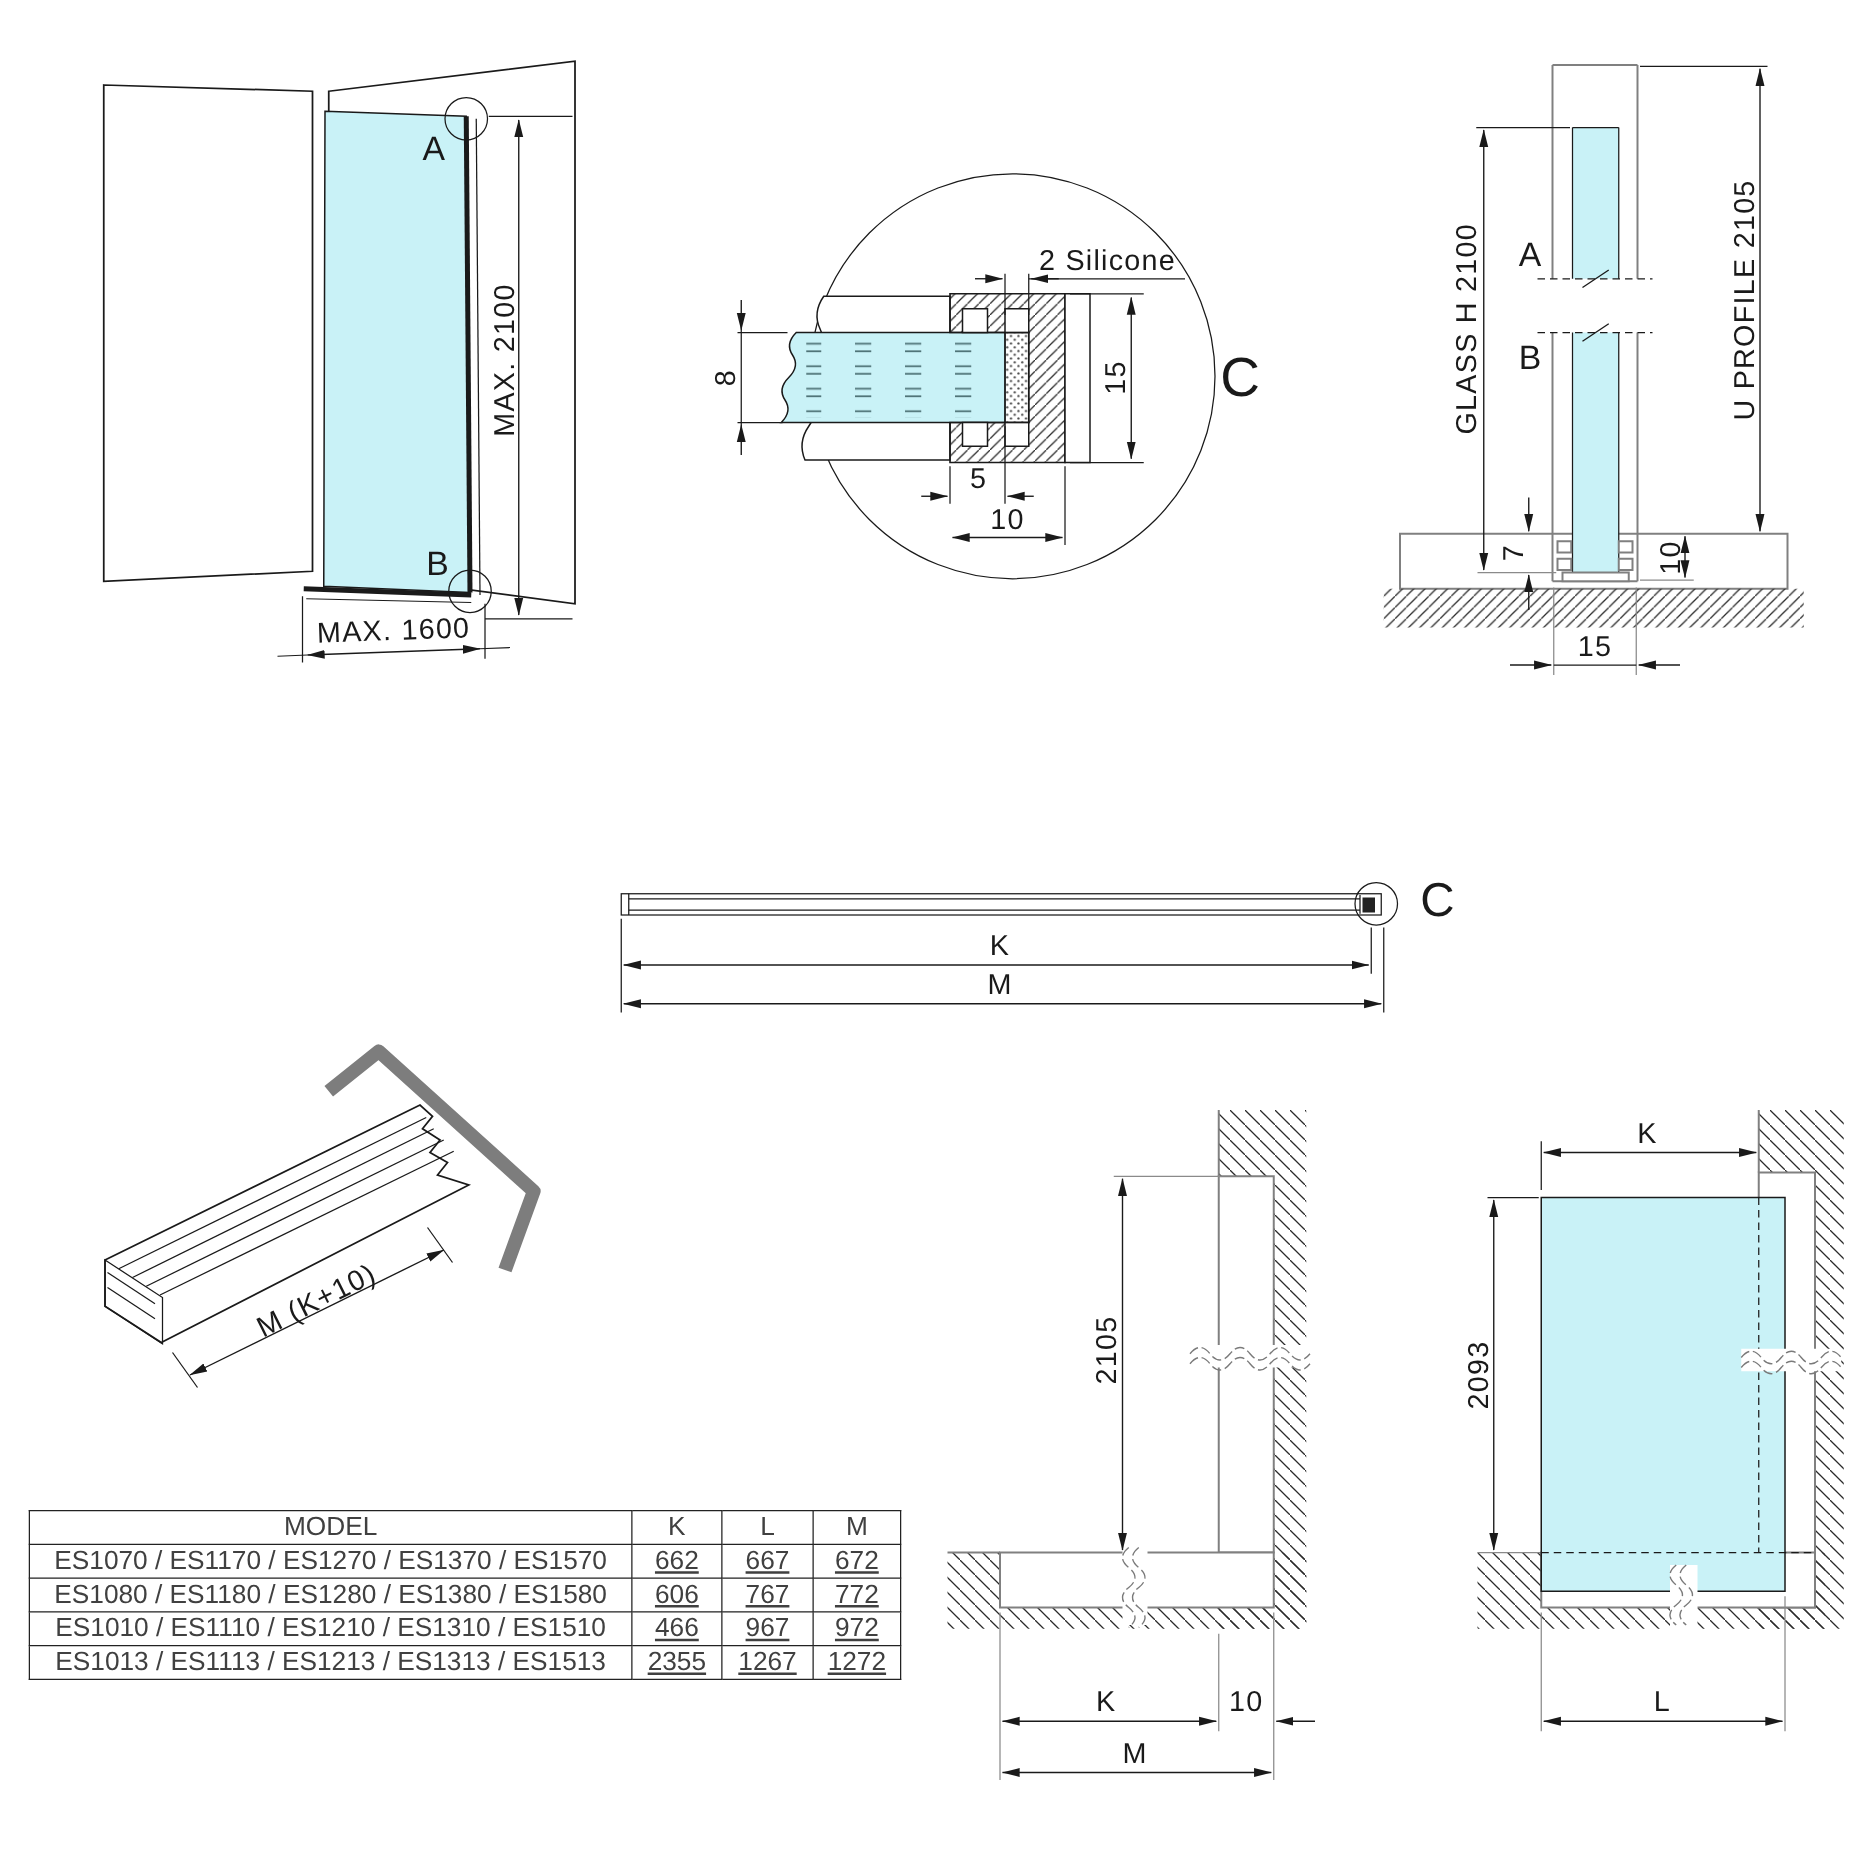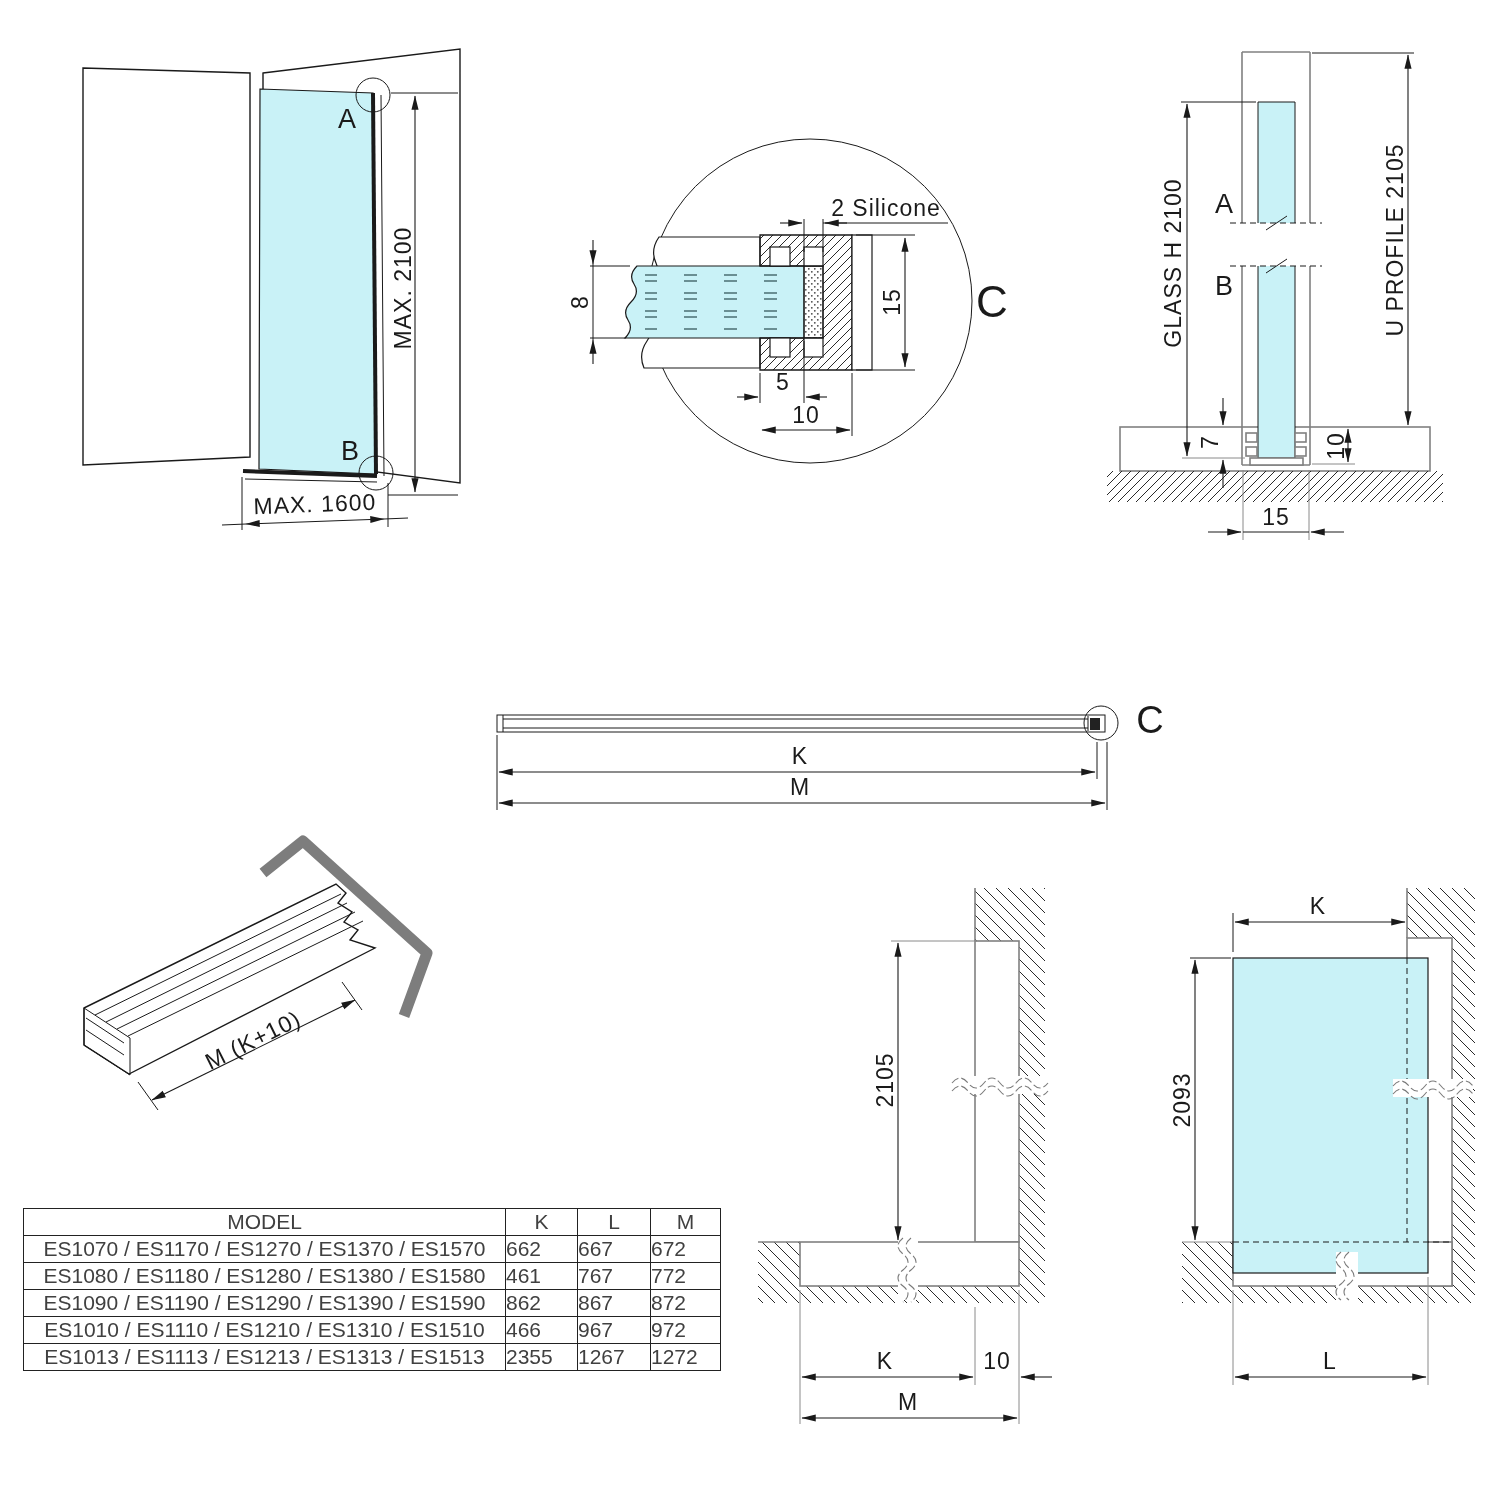--- a/index.html
+++ b/index.html
@@ -25,21 +25,21 @@
   .whiteg{fill:#ffffff;stroke:#808080;stroke-width:1.6;}
   .bracket{stroke:#7d7d7d;stroke-width:11;fill:none;stroke-linejoin:round;}
   
   .model-table{position:absolute;left:23px;top:1208px;width:697px;}
   .model-table table{border-collapse:collapse;width:697px;table-layout:fixed;
      font-size:21px;color:#404040;}
   .model-table th,.model-table td{border:1.4px solid #222;height:26px;padding:0;
      font-weight:normal;overflow:hidden;white-space:nowrap;}
   .model-table th{text-align:center;}
   .c-model{text-align:center;padding-left:4px;}
-  .c-num{}
+  .c-num{text-align:center;text-decoration:underline;}
 </style>
 </head>
 <body>
 
 <div id="page">
 <svg width="1500" height="1500" viewBox="0 0 1500 1500">
   <defs>
     <marker id="arr" viewBox="0 0 10 7" refX="9.6" refY="3.5" markerWidth="13" markerHeight="9.1" orient="auto-start-reverse">
       <path d="M0,1 L10,3.5 L0,6 z" fill="#1a1a1a"></path>
     </marker>
@@ -309,29 +309,23 @@
     </thead>
     <tbody>
           <tr>
             <td class="c-model">ES1070 / ES1170 / ES1270 / ES1370 / ES1570</td>
             <td class="c-num">662</td>
             <td class="c-num">667</td>
             <td class="c-num">672</td>
           </tr>
           <tr>
             <td class="c-model">ES1080 / ES1180 / ES1280 / ES1380 / ES1580</td>
-            <td class="c-num">461</td>
+            <td class="c-num">606</td>
             <td class="c-num">767</td>
             <td class="c-num">772</td>
-          </tr>
-          <tr>
-            <td class="c-model">ES1090 / ES1190 / ES1290 / ES1390 / ES1590</td>
-            <td class="c-num">862</td>
-            <td class="c-num">867</td>
-            <td class="c-num">872</td>
           </tr>
           <tr>
             <td class="c-model">ES1010 / ES1110 / ES1210 / ES1310 / ES1510</td>
             <td class="c-num">466</td>
             <td class="c-num">967</td>
             <td class="c-num">972</td>
           </tr>
           <tr>
             <td class="c-model">ES1013 / ES1113 / ES1213 / ES1313 / ES1513</td>
             <td class="c-num">2355</td>

